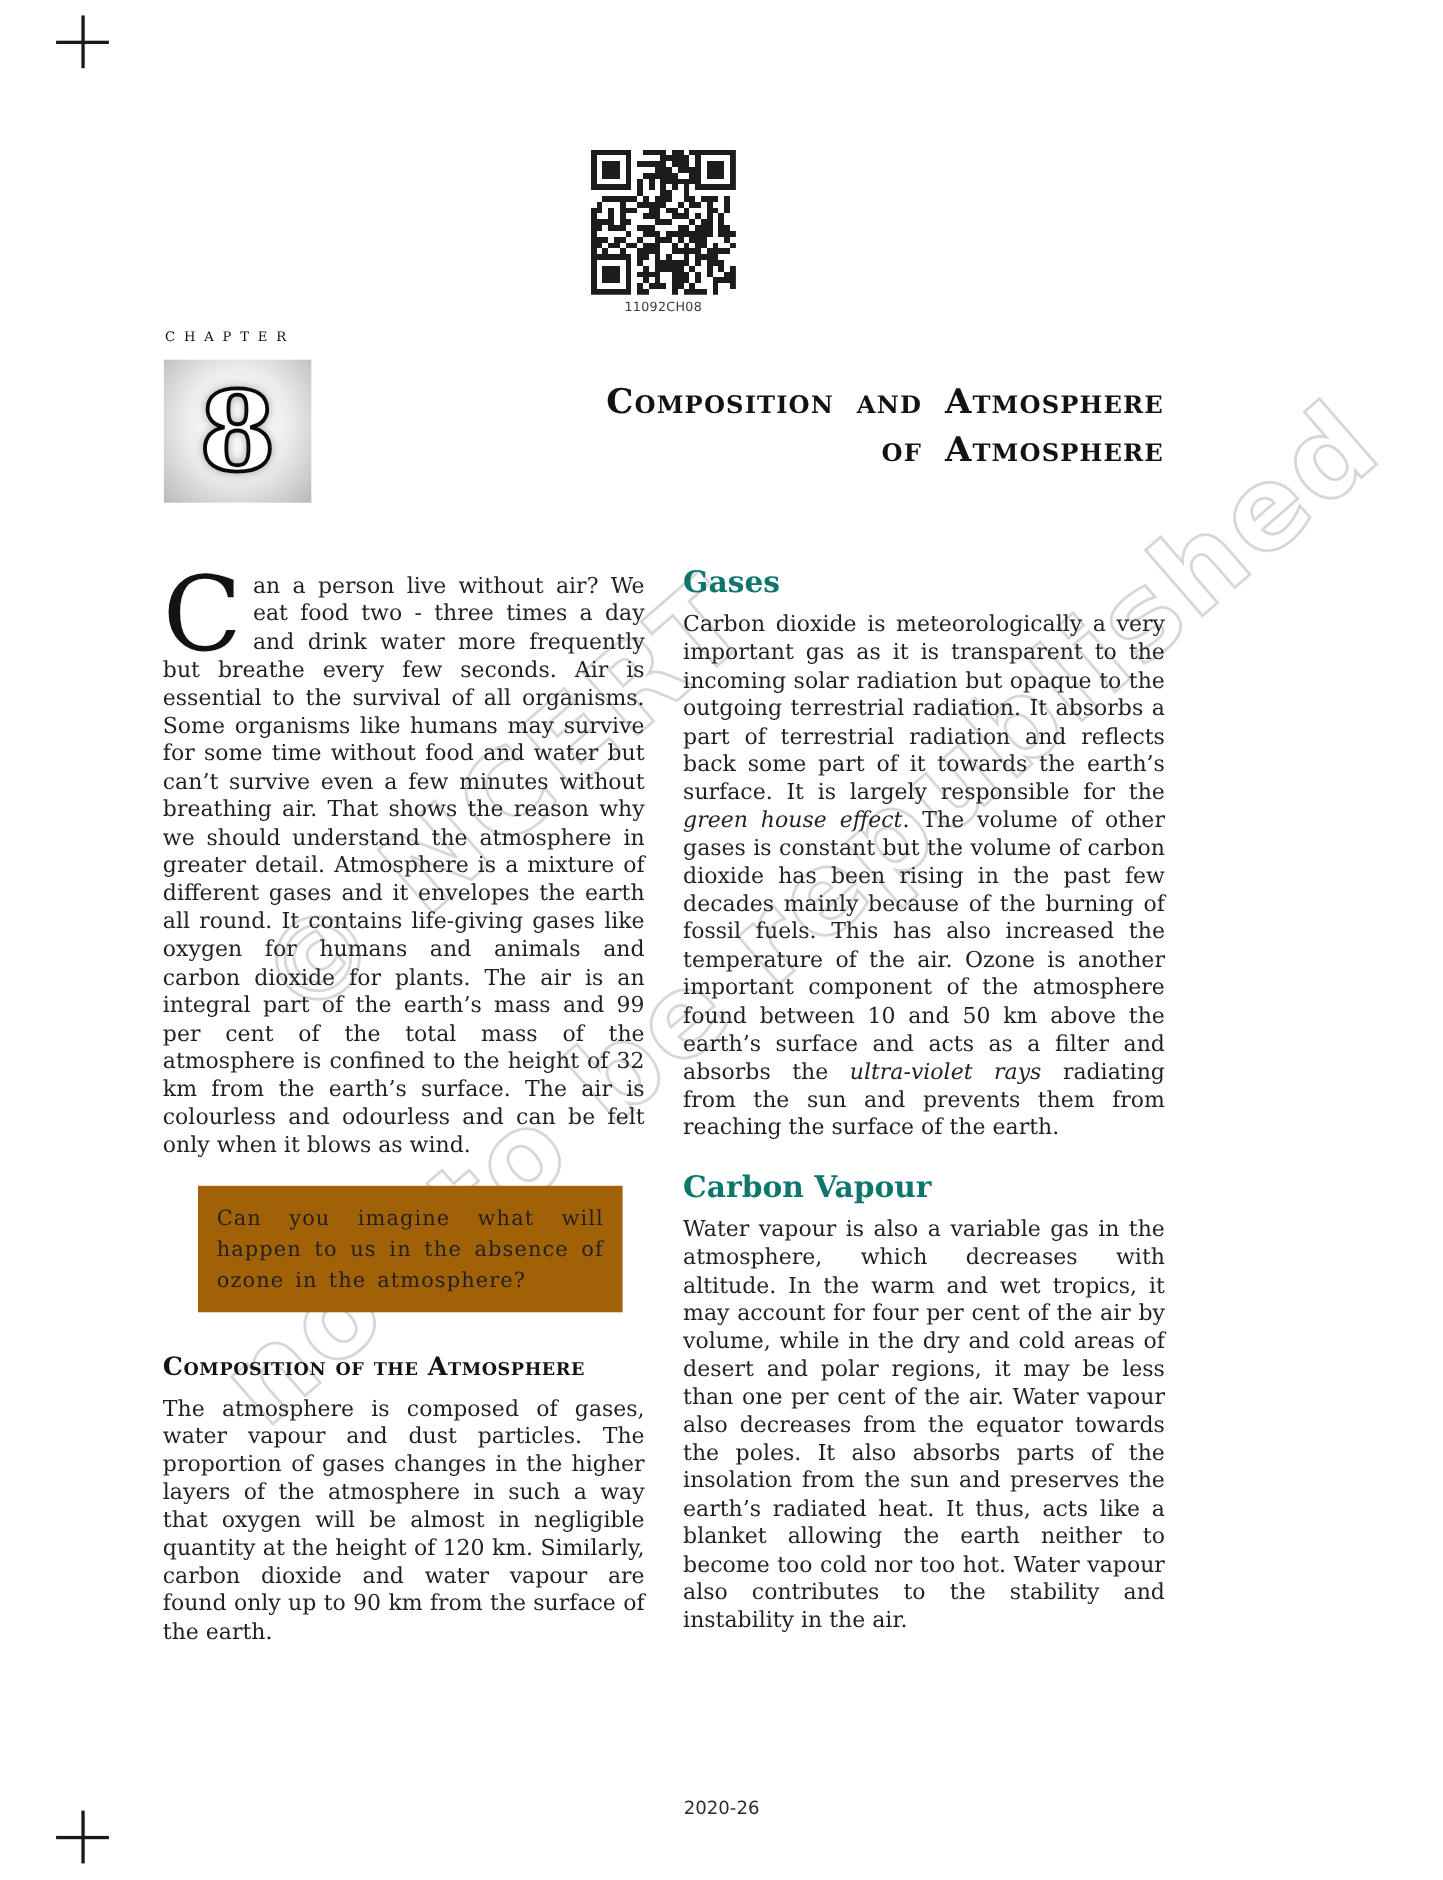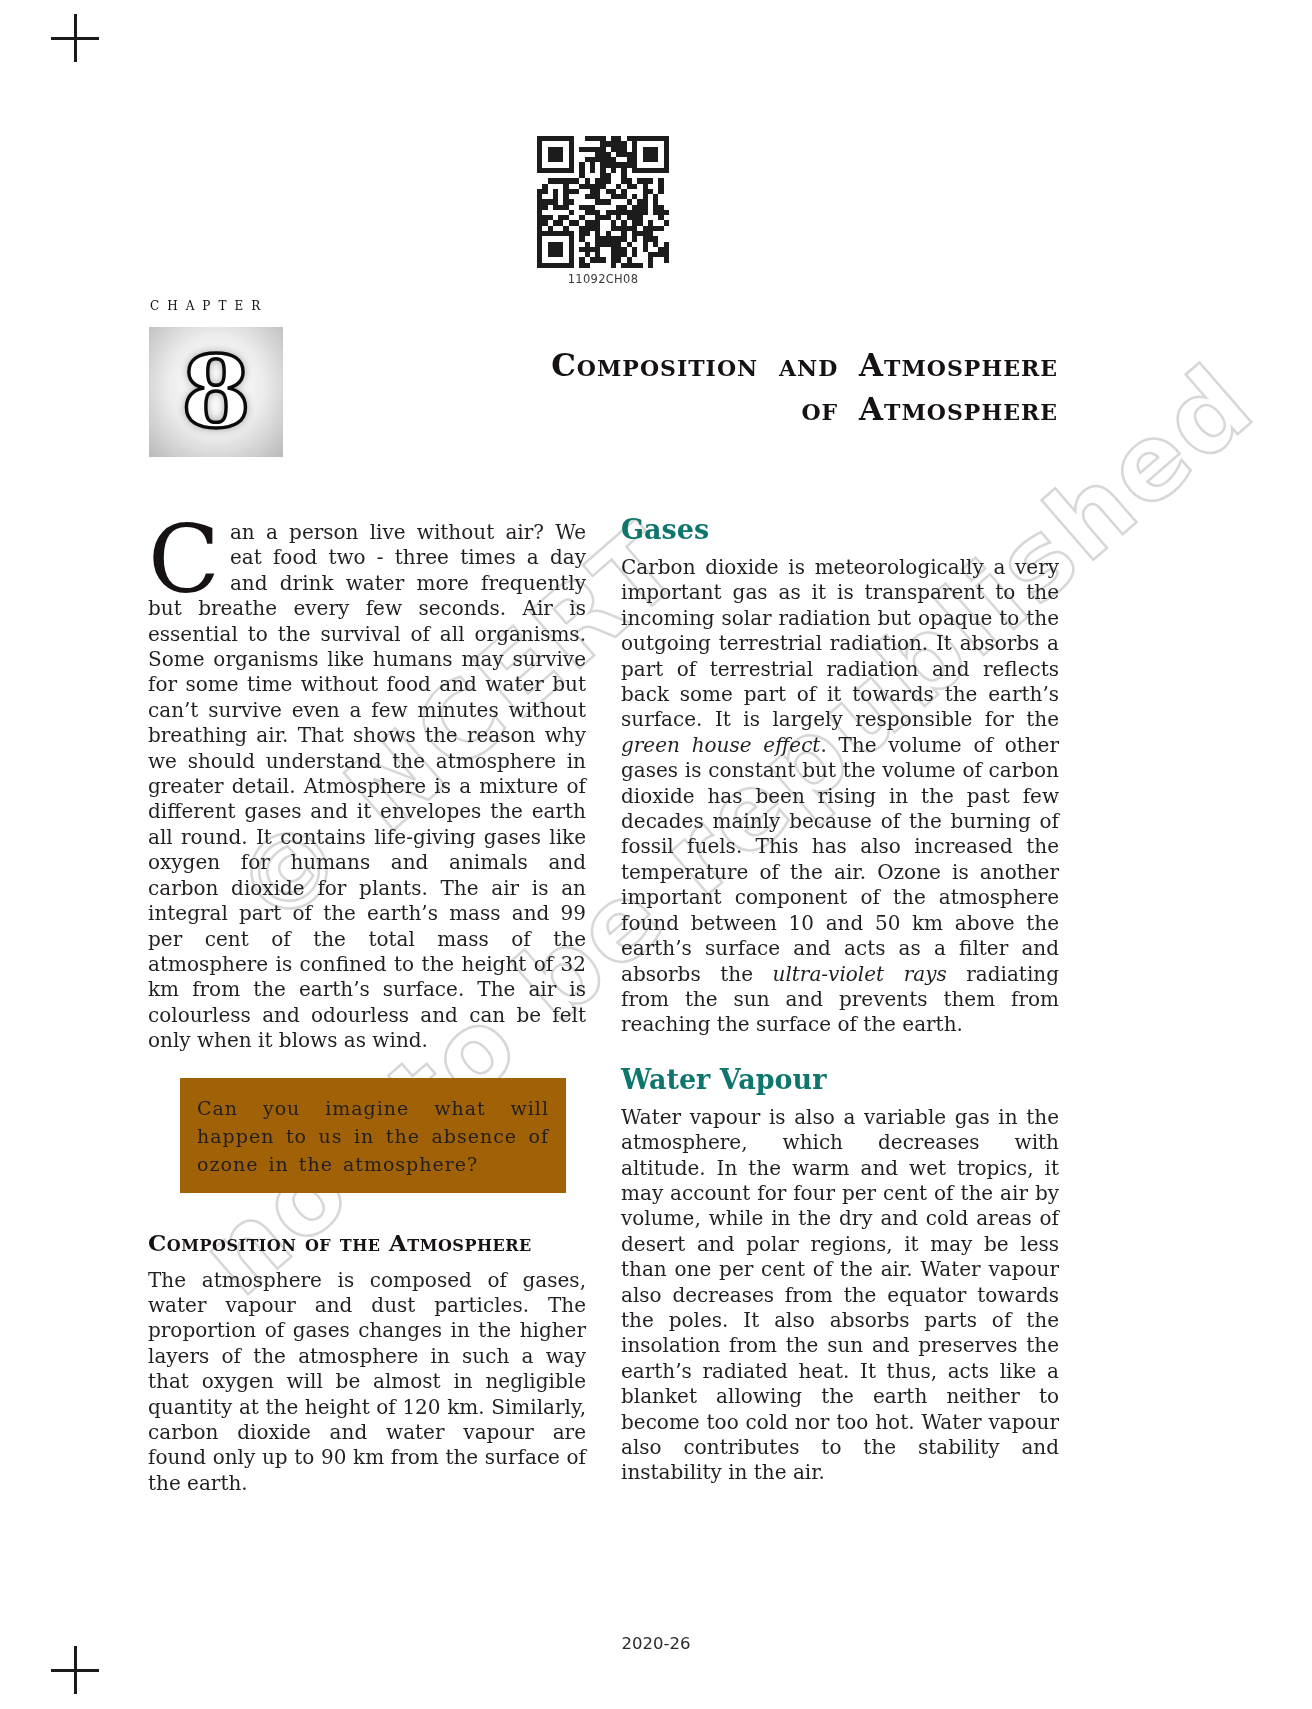--- a/index.html
+++ b/index.html
@@ -528,19 +528,19 @@
     <div class="question-box">Can you imagine what will happen to us in the absence of ozone in the atmosphere?</div>
 
     <h2 class="section-heading">Composition of the Atmosphere</h2>
     <p class="body-text section-para">The atmosphere is composed of gases, water vapour and dust particles. The proportion of gases changes in the higher layers of the atmosphere in such a way that oxygen will be almost in negligible quantity at the height of 120 km. Similarly, carbon dioxide and water vapour are found only up to 90 km from the surface of the earth.</p>
   </div>
 
   <div class="col col-right">
     <h3 class="sub-heading">Gases</h3>
     <p class="body-text"><span>Carbon dioxide is meteorologically a very important gas as it is transparent to the incoming solar radiation but opaque to the outgoing terrestrial radiation. It absorbs a part of terrestrial radiation and reflects back some part of it towards the earth’s surface. It is largely responsible for the </span><em>green house effect</em><span>. The volume of other gases is constant but the volume of carbon dioxide has been rising in the past few decades mainly because of the burning of fossil fuels. This has also increased the temperature of the air. Ozone is another important component of the atmosphere found between 10 and 50 km above the earth’s surface and acts as a filter and absorbs the </span><em>ultra-violet rays</em><span> radiating from the sun and prevents them from reaching the surface of the earth.</span></p>
 
-    <h3 class="sub-heading spaced">Water Vapour</h3>
+    <h3 class="sub-heading spaced">Carbon Vapour</h3>
     <p class="body-text">Water vapour is also a variable gas in the atmosphere, which decreases with altitude. In the warm and wet tropics, it may account for four per cent of the air by volume, while in the dry and cold areas of desert and polar regions, it may be less than one per cent of the air. Water vapour also decreases from the equator towards the poles. It also absorbs parts of the insolation from the sun and preserves the earth’s radiated heat. It thus, acts like a blanket allowing the earth neither to become too cold nor too hot. Water vapour also contributes to the stability and instability in the air.</p>
   </div>
 
   <div class="footer">2020-26</div>
 
 </div>
 
 </body></html>

